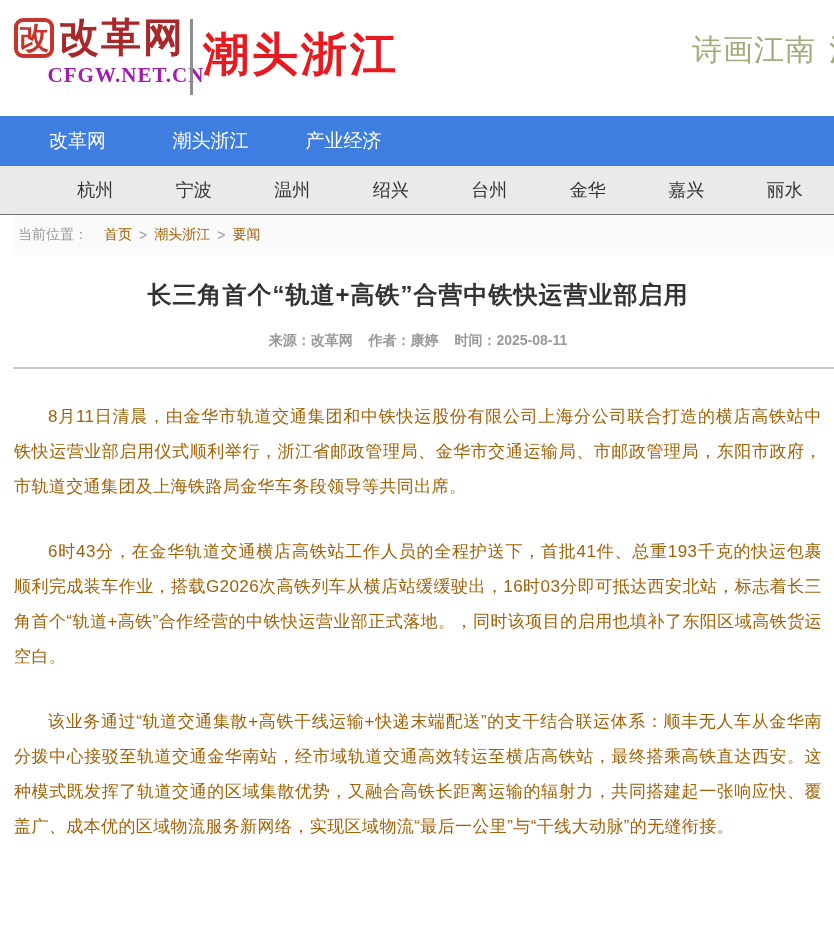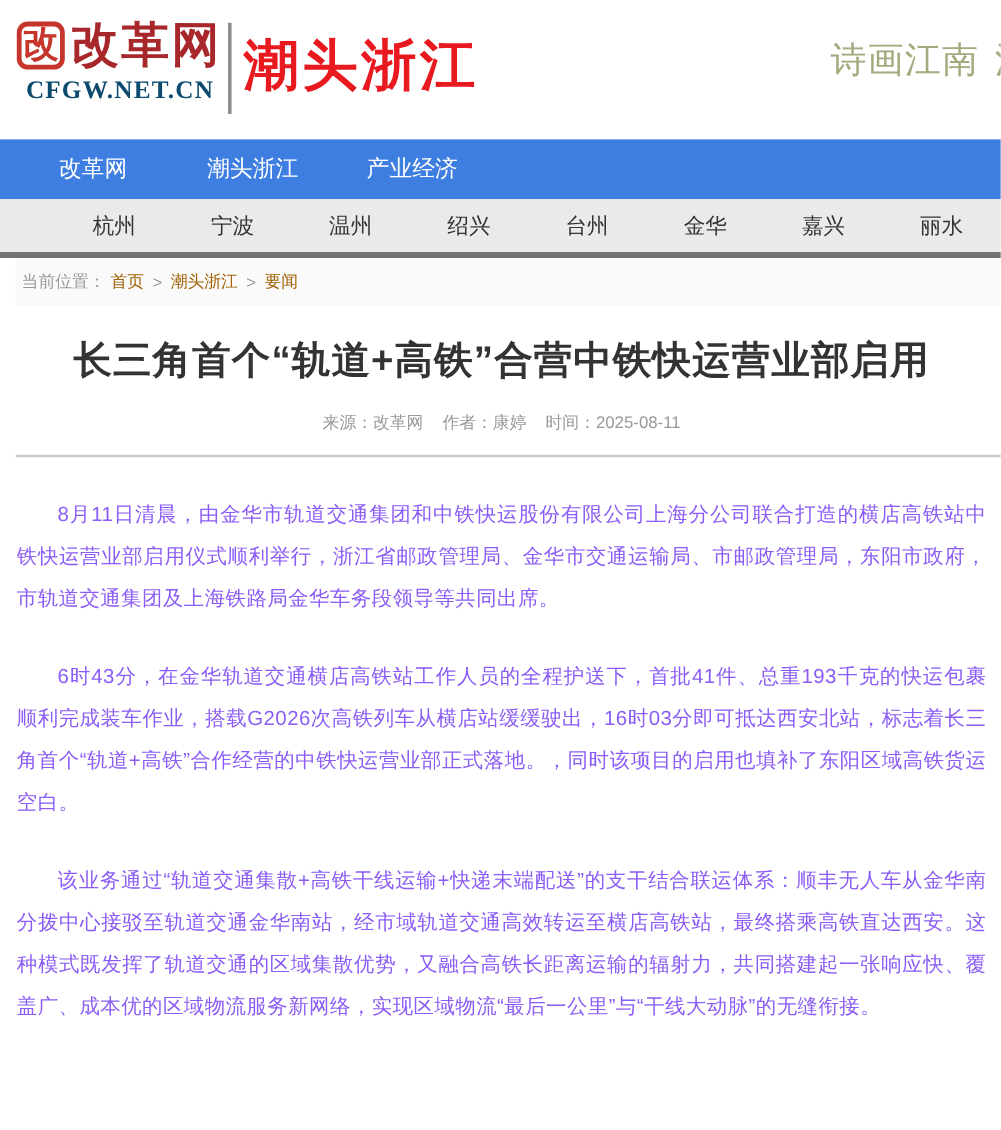--- a/index.html
+++ b/index.html
@@ -26,25 +26,25 @@
     line-height: 1; overflow: hidden;
   }
   .site-name {
     color: #a8272b;
     font-family: "Liberation Serif", serif;
     font-weight: bold; font-size: 40px;
     margin-left: 5px; letter-spacing: 2px; line-height: 1.1;
     white-space: nowrap;
   }
   .domain {
-    color: #0c4a6e;
+    color: #a21caf;
     font-family: "Liberation Serif", serif;
     font-weight: bold; font-size: 21px;
     letter-spacing: 1px; margin-top: 3px;
-    text-align: center; width: 172px; white-space: nowrap;
+    text-align: center; width: 172px; white-space: nowrap; margin-left: 26px;
   }
   .header-sep { position: absolute; left: 190px; top: 19px; width: 3px; height: 76px; background: #8e8e8e; }
   .channel {
     position: absolute; left: 203px; top: 24px;
     font-size: 46px; font-weight: bold; color: #e8191f;
     letter-spacing: 3px; white-space: nowrap;
   }
   .slogan {
     position: absolute; left: 692px; top: 30px;
     font-family: "Liberation Serif", serif;
@@ -63,60 +63,60 @@
     width: 133px; text-align: center;
     color: #ffffff; font-size: 19px;
     cursor: pointer; white-space: nowrap;
   }
 
   
   .subnav {
     height: 49px; background: #eaeaea;
     display: flex; align-items: center;
     padding-left: 46px;
-    border-bottom: 5px solid #737373;
+    border-bottom: 1px solid #737373;
   }
   .subnav-item {
     width: 100px; text-align: center;
     color: #333333; font-size: 18px;
     cursor: pointer; white-space: nowrap;
   }
 
   
   .breadcrumb {
     height: 40px; margin-left: 13px;
     background: #fafafa;
     display: flex; align-items: center;
     padding-left: 5px;
     font-size: 14px; color: #999999;
   }
   .breadcrumb .crumb { color: #a16207; cursor: pointer; text-decoration: none; }
   .breadcrumb .sep { margin: 0 7px; color: #999999; }
-  .breadcrumb .loc-label { margin-right: 4px; }
+  .breadcrumb .loc-label { margin-right: 16px; }
 
   
   .article { padding: 0 12px 0 14px; }
   .article-title {
     text-align: center;
-    font-size: 32px; font-weight: bold; color: #333333;
+    font-size: 24px; font-weight: bold; color: #333333;
     margin: 24px 0 0; letter-spacing: 1px;
   }
   .article-meta {
     text-align: center; color: #999999;
     font-size: 14px; margin-top: 21px;
   }
-  .meta-item { display: inline-block; }
+  .meta-item { display: inline-block; font-weight: bold; }
   .meta-item + .meta-item { margin-left: 12px; }
   .divider {
     border: none; border-top: 2px solid #cccccc;
     margin: 17px -12px 0 -1px;
   }
   p.body-para {
     font-size: 17px; line-height: 35px;
-    color: #8b5cf6;
+    color: #a16207;
     text-indent: 2em; text-align: justify;
     letter-spacing: 0.4px;
     margin: 30px 0 0;
   }
 </style>
 </head>
 <body>
 
 <div class="header">
   <div class="logo-block">

